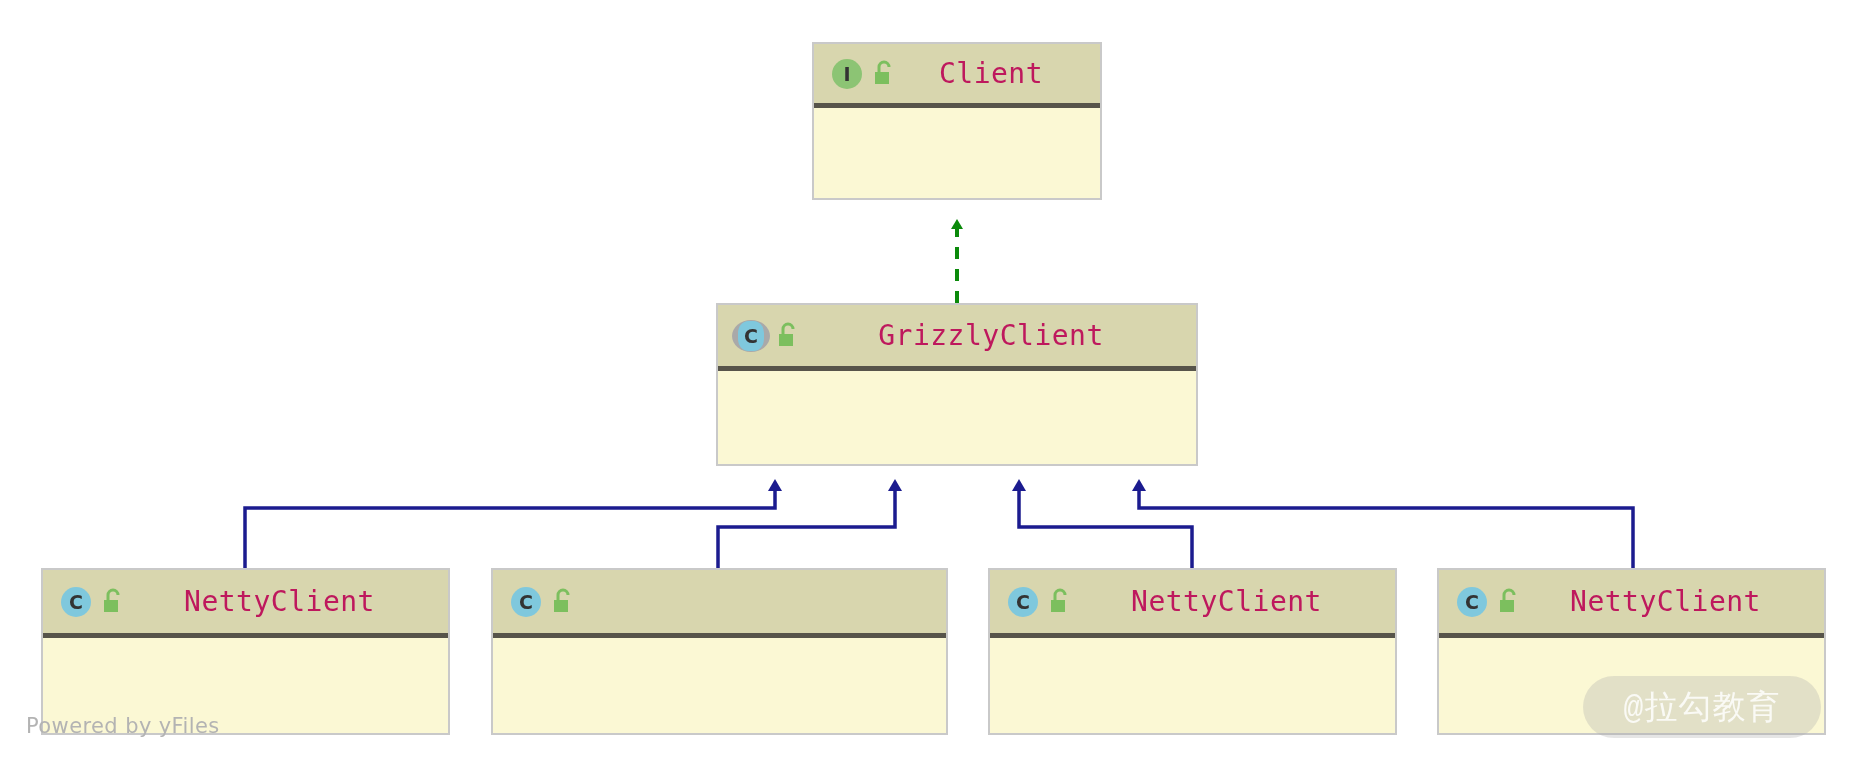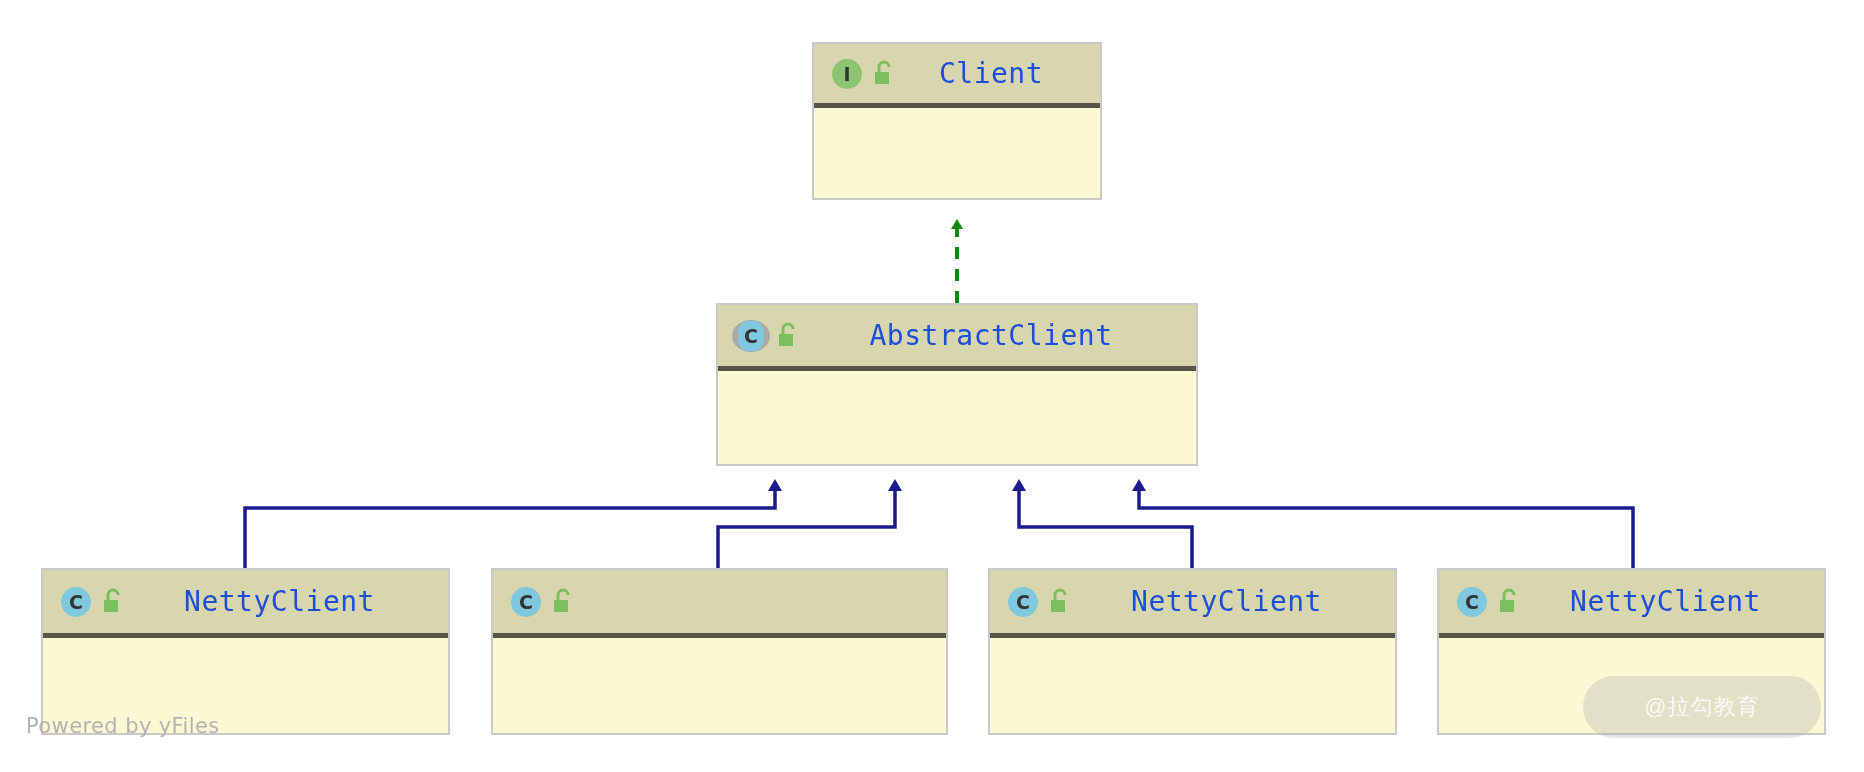--- a/index.html
+++ b/index.html
@@ -45,21 +45,21 @@
   }
   .uml-body {
     box-sizing: border-box;
     background: #fbf8d4;
   }
   .uml-title {
     flex: 1;
     text-align: center;
     font-family: "DejaVu Sans Mono", "Liberation Mono", monospace;
     font-size: 28px;
-    color: #1d4ed8;
+    color: #be185d;
     letter-spacing: 0.5px;
     padding-right: 16px;
     white-space: nowrap;
     overflow: hidden;
   }
 
   
   .type-icon {
     width: 38px;
     height: 38px;
@@ -129,22 +129,22 @@
     width: 238px;
     height: 62px;
     border-radius: 34px;
     background: rgba(170,170,170,0.30);
     display: flex;
     align-items: center;
     justify-content: center;
     z-index: 20;
   }
   .watermark span {
-    font-family: Liberation Sans, sans-serif;
-    font-size: 22px;
+    font-family: Liberation Mono, monospace;
+    font-size: 33px;
     color: rgba(255,255,255,0.82);
     letter-spacing: 1px;
   }
 </style>
 </head>
 <body>
 
 <div id="canvas">
 
   <svg id="edges" viewBox="0 0 1864 772">
@@ -199,21 +199,21 @@
       <span class="type-icon cls abstract">
         <span class="ring"></span>
         <span class="disc">C</span>
       </span>
       <span class="lock-icon">
         <svg width="26" height="30" viewBox="0 0 26 30">
           <path d="M7,13 L7,8 A5,5 0 0,1 17,8" fill="none" stroke="#7cbf5e" stroke-width="3"></path>
           <rect x="3" y="13" width="14" height="12" fill="#7cbf5e"></rect>
         </svg>
       </span>
-      <span class="uml-title">AbstractClient</span>
+      <span class="uml-title">GrizzlyClient</span>
     </div>
     <div class="uml-body" style="height:92px;"></div>
   </div>
 
   <div class="uml-node" style="left:41px; top:568px; width:409px; height:167px;">
     <div class="uml-header" style="height:68px;">
       <span class="type-icon cls">
         <span class="disc">C</span>
       </span>
       <span class="lock-icon">

